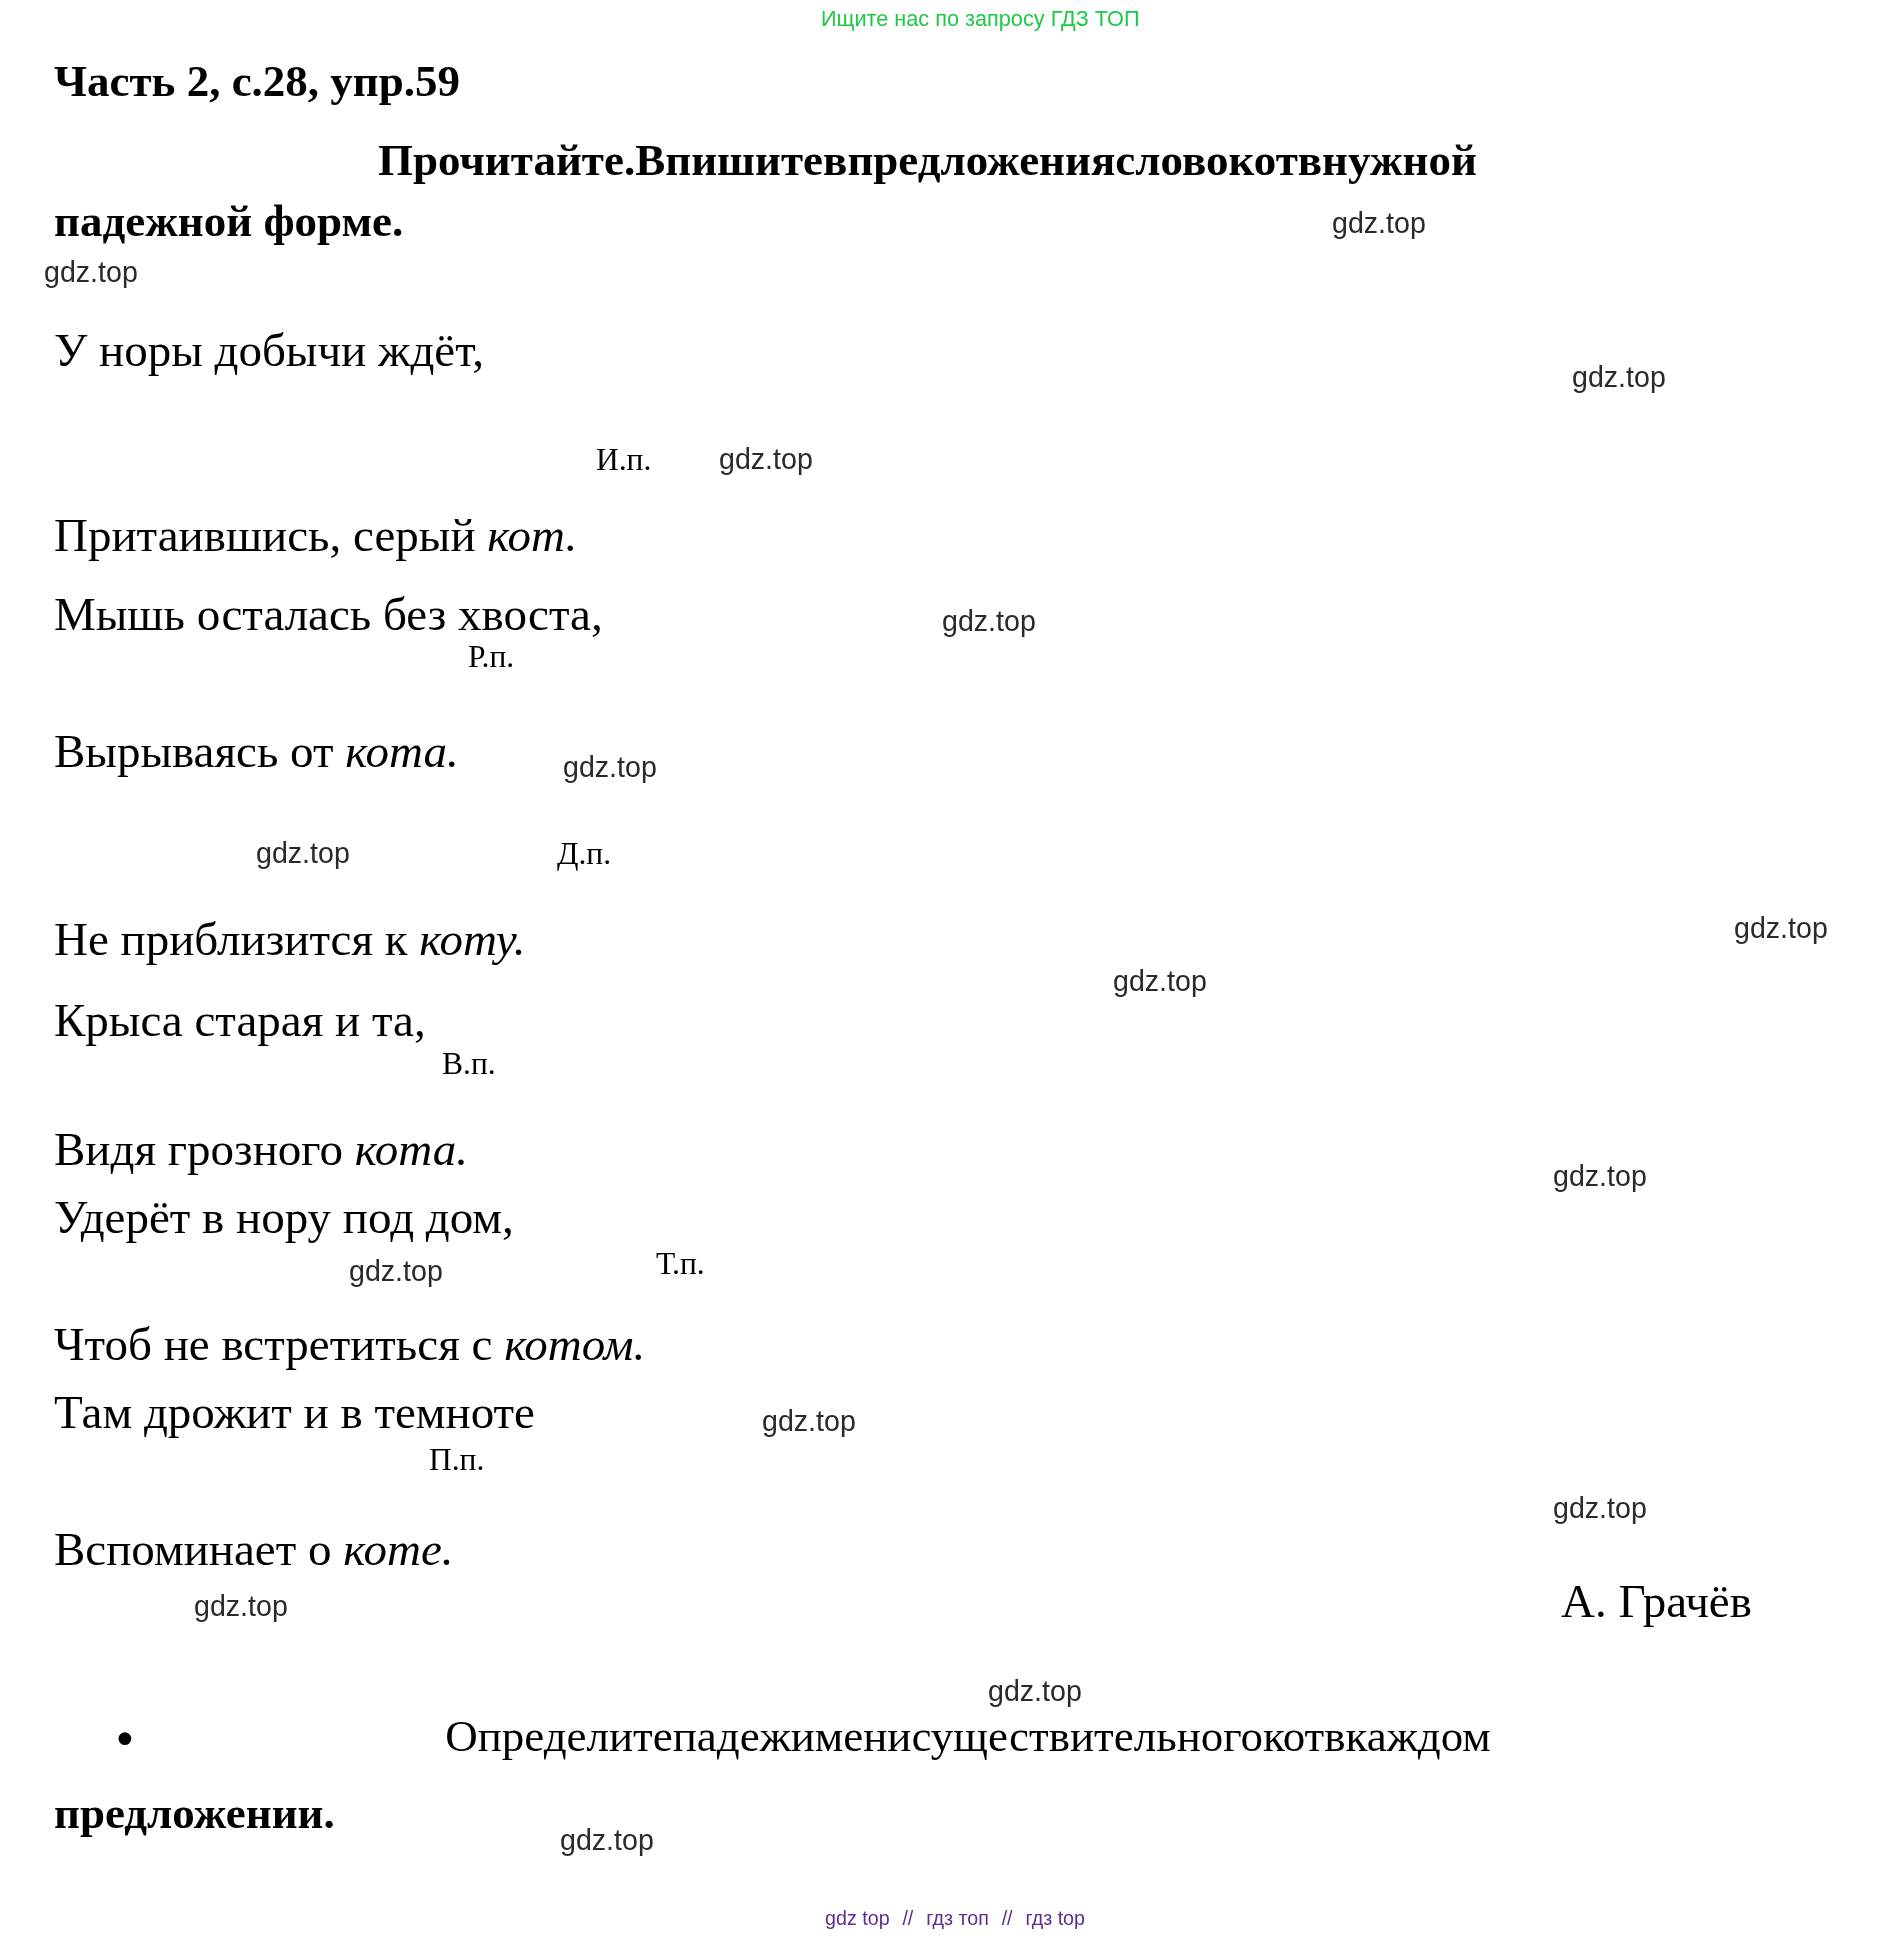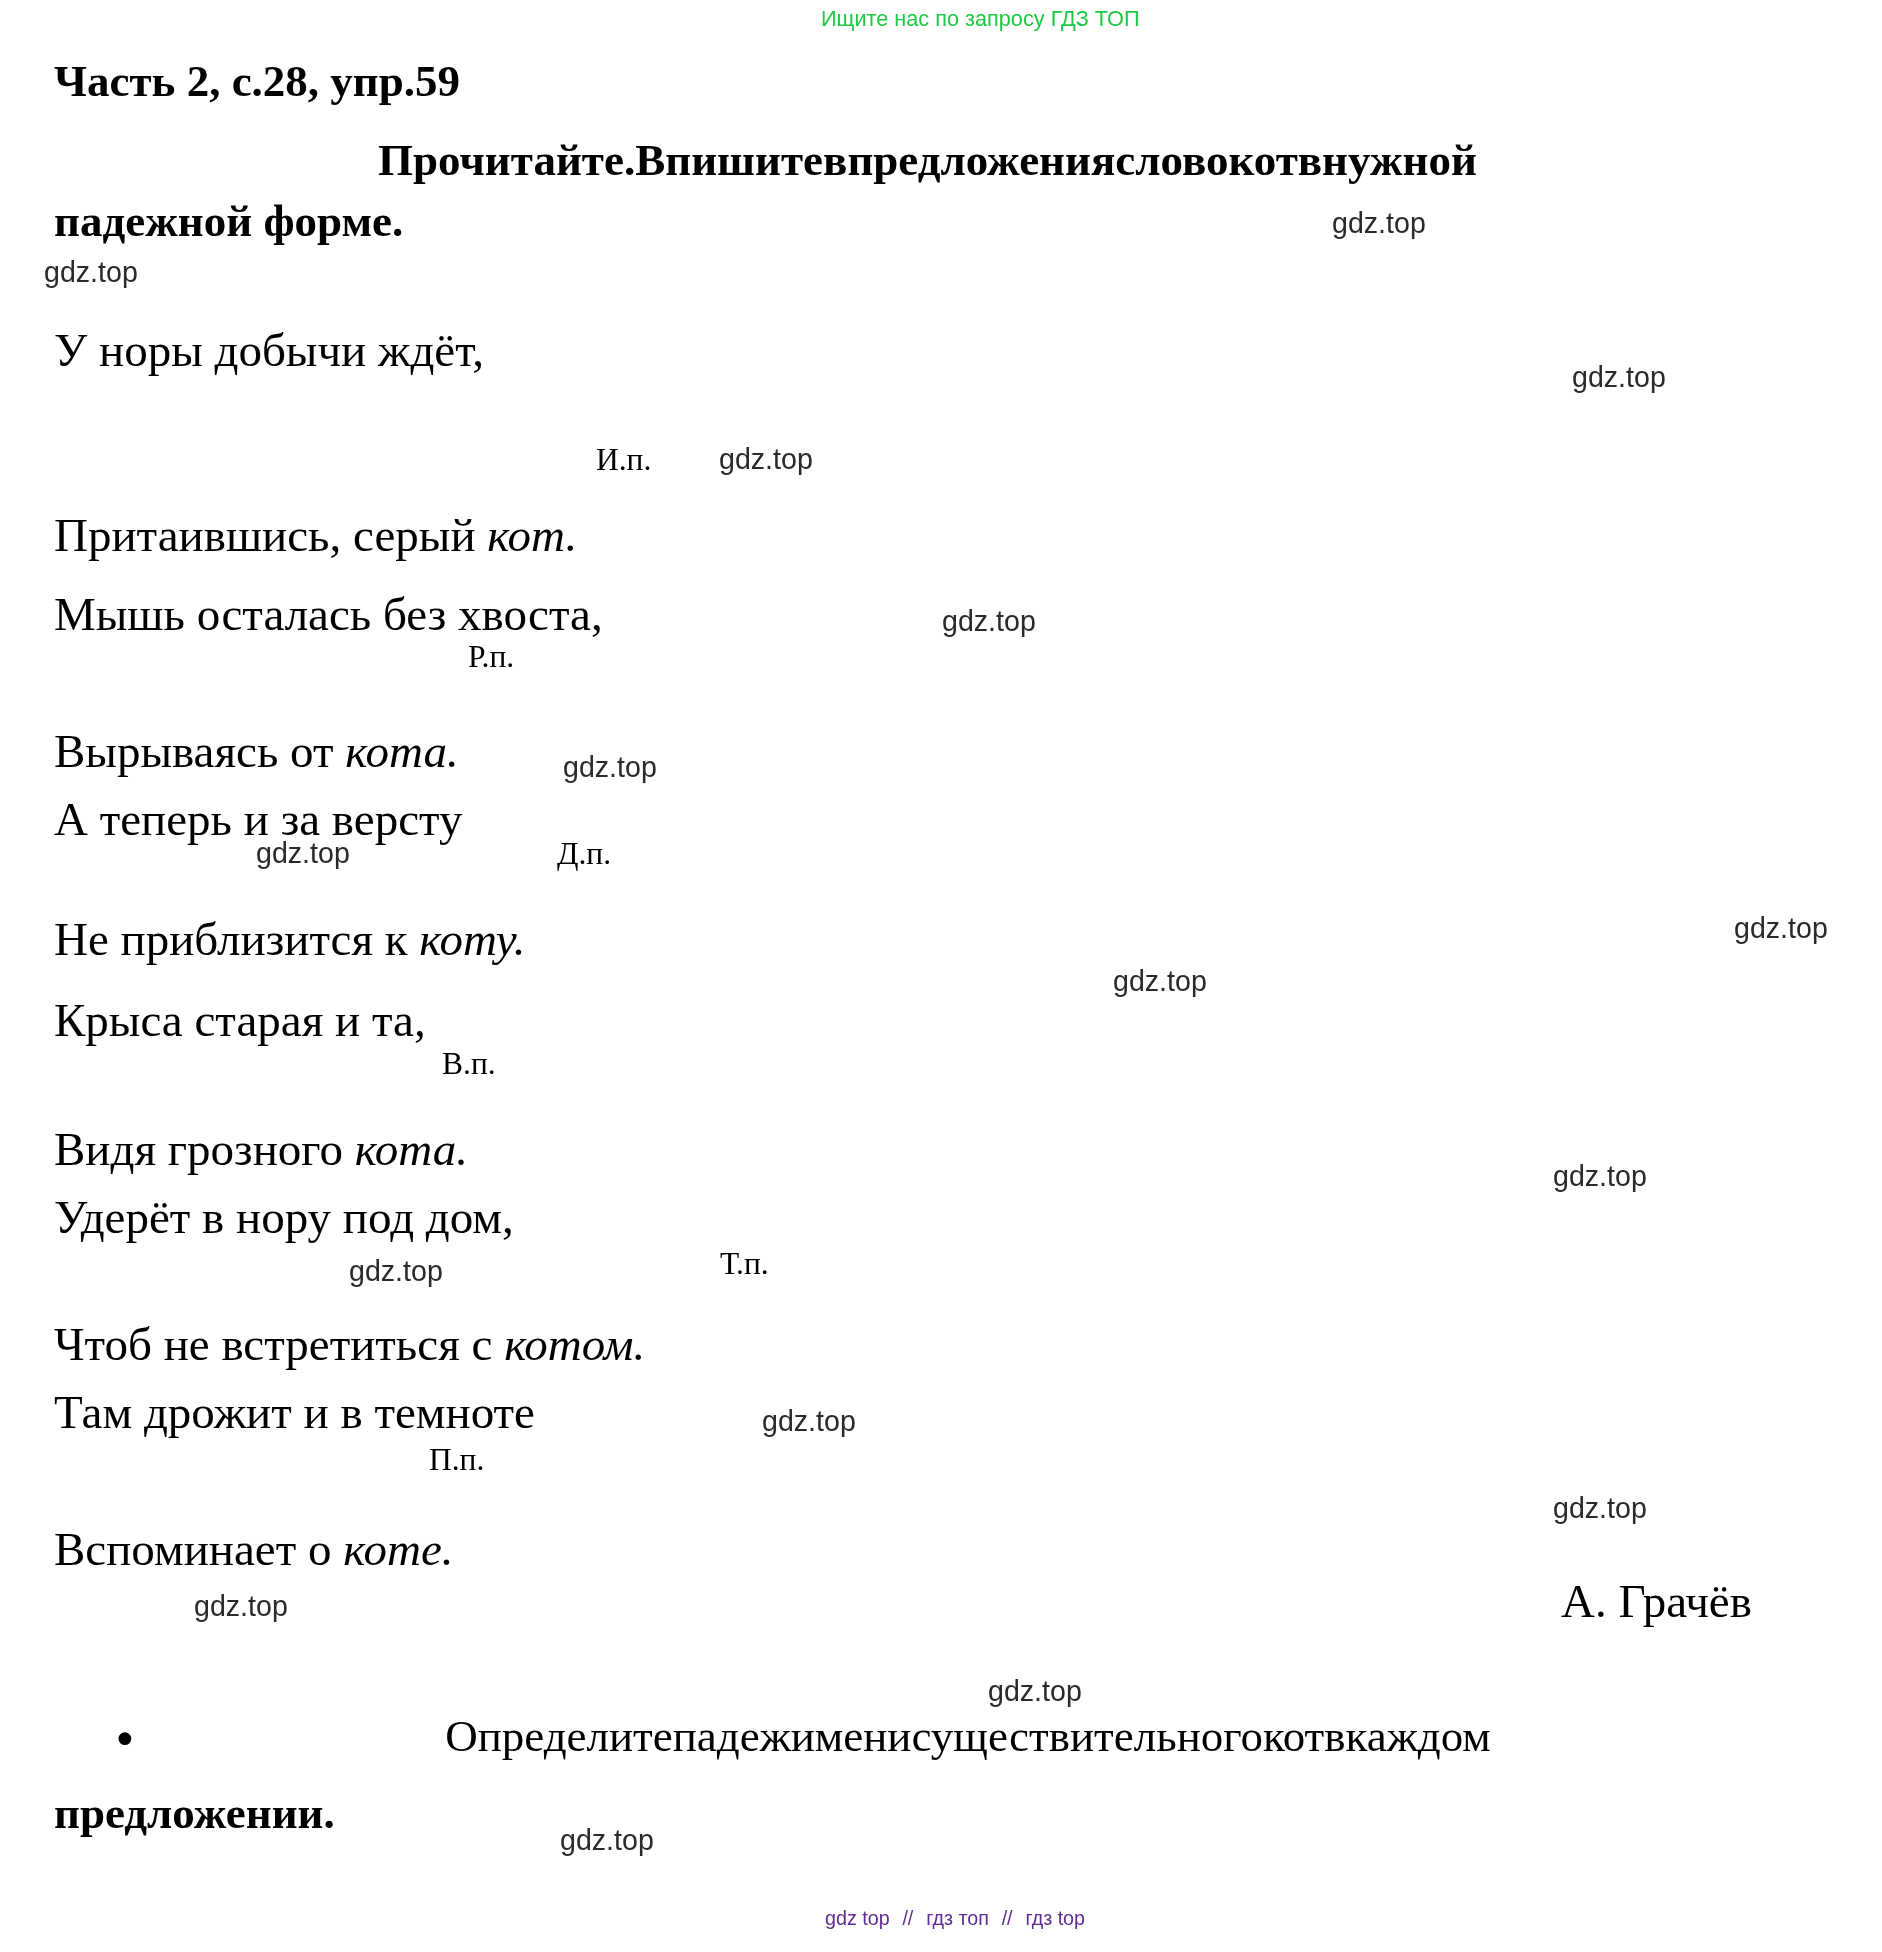--- a/index.html
+++ b/index.html
@@ -16,21 +16,21 @@
   .jwords{display:flex;justify-content:center;}
 
   .pl{position:absolute;left:54px;font-size:47px;white-space:nowrap;}
   .pl i{font-style:italic;}
   .pl1{top:323px}.pl2{top:508px}.pl3{top:587px}.pl4{top:724px}.pl5{top:792px}
   .pl6{top:912px}.pl7{top:993px}.pl8{top:1122px}.pl9{top:1190px}.pl10{top:1317px}
   .pl11{top:1385px}.pl12{top:1522px}
 
   .cl{position:absolute;font-size:31.5px;white-space:nowrap;}
   .cl1{left:596px;top:442px}.cl2{left:468px;top:639px}.cl3{left:557px;top:836px}
-  .cl4{left:442px;top:1046px}.cl5{left:720px;top:1246px}.cl6{left:429px;top:1442px}
+  .cl4{left:442px;top:1046px}.cl5{left:656px;top:1246px}.cl6{left:429px;top:1442px}
 
   .wm{position:absolute;font-family:"Liberation Sans",sans-serif;font-size:28.6px;
       color:#2a2a2a;white-space:nowrap;}
   .wm1{left:1332px;top:207px}.wm2{left:44px;top:256px}.wm3{left:1572px;top:361px}
   .wm4{left:719px;top:443px}.wm5{left:942px;top:605px}.wm6{left:563px;top:751px}
   .wm7{left:256px;top:837px}.wm8{left:1734px;top:912px}.wm9{left:1113px;top:965px}
   .wm10{left:1553px;top:1160px}.wm11{left:349px;top:1255px}.wm12{left:762px;top:1405px}
   .wm13{left:1553px;top:1492px}.wm14{left:194px;top:1590px}.wm15{left:988px;top:1675px}
   .wm16{left:560px;top:1824px}
 
@@ -72,21 +72,20 @@
   <div class="cl cl1">И.п.</div>
   <div class="wm wm4">gdz.top</div>
 
   <div class="pl pl2"><span>Притаившись, серый </span><i>кот.</i></div>
   <div class="pl pl3"><span>Мышь осталась без хвоста,</span><i></i></div>
   <div class="wm wm5">gdz.top</div>
   <div class="cl cl2">Р.п.</div>
 
   <div class="pl pl4"><span>Вырываясь от </span><i>кота.</i></div>
   <div class="wm wm6">gdz.top</div>
-  <div class="pl pl5"><span>А теперь и за версту</span><i></i></div>
   <div class="wm wm7">gdz.top</div>
   <div class="cl cl3">Д.п.</div>
 
   <div class="pl pl6"><span>Не приблизится к </span><i>коту.</i></div>
   <div class="wm wm8">gdz.top</div>
   <div class="wm wm9">gdz.top</div>
   <div class="pl pl7"><span>Крыса старая и та,</span><i></i></div>
   <div class="cl cl4">В.п.</div>
 
   <div class="pl pl8"><span>Видя грозного </span><i>кота.</i></div>

